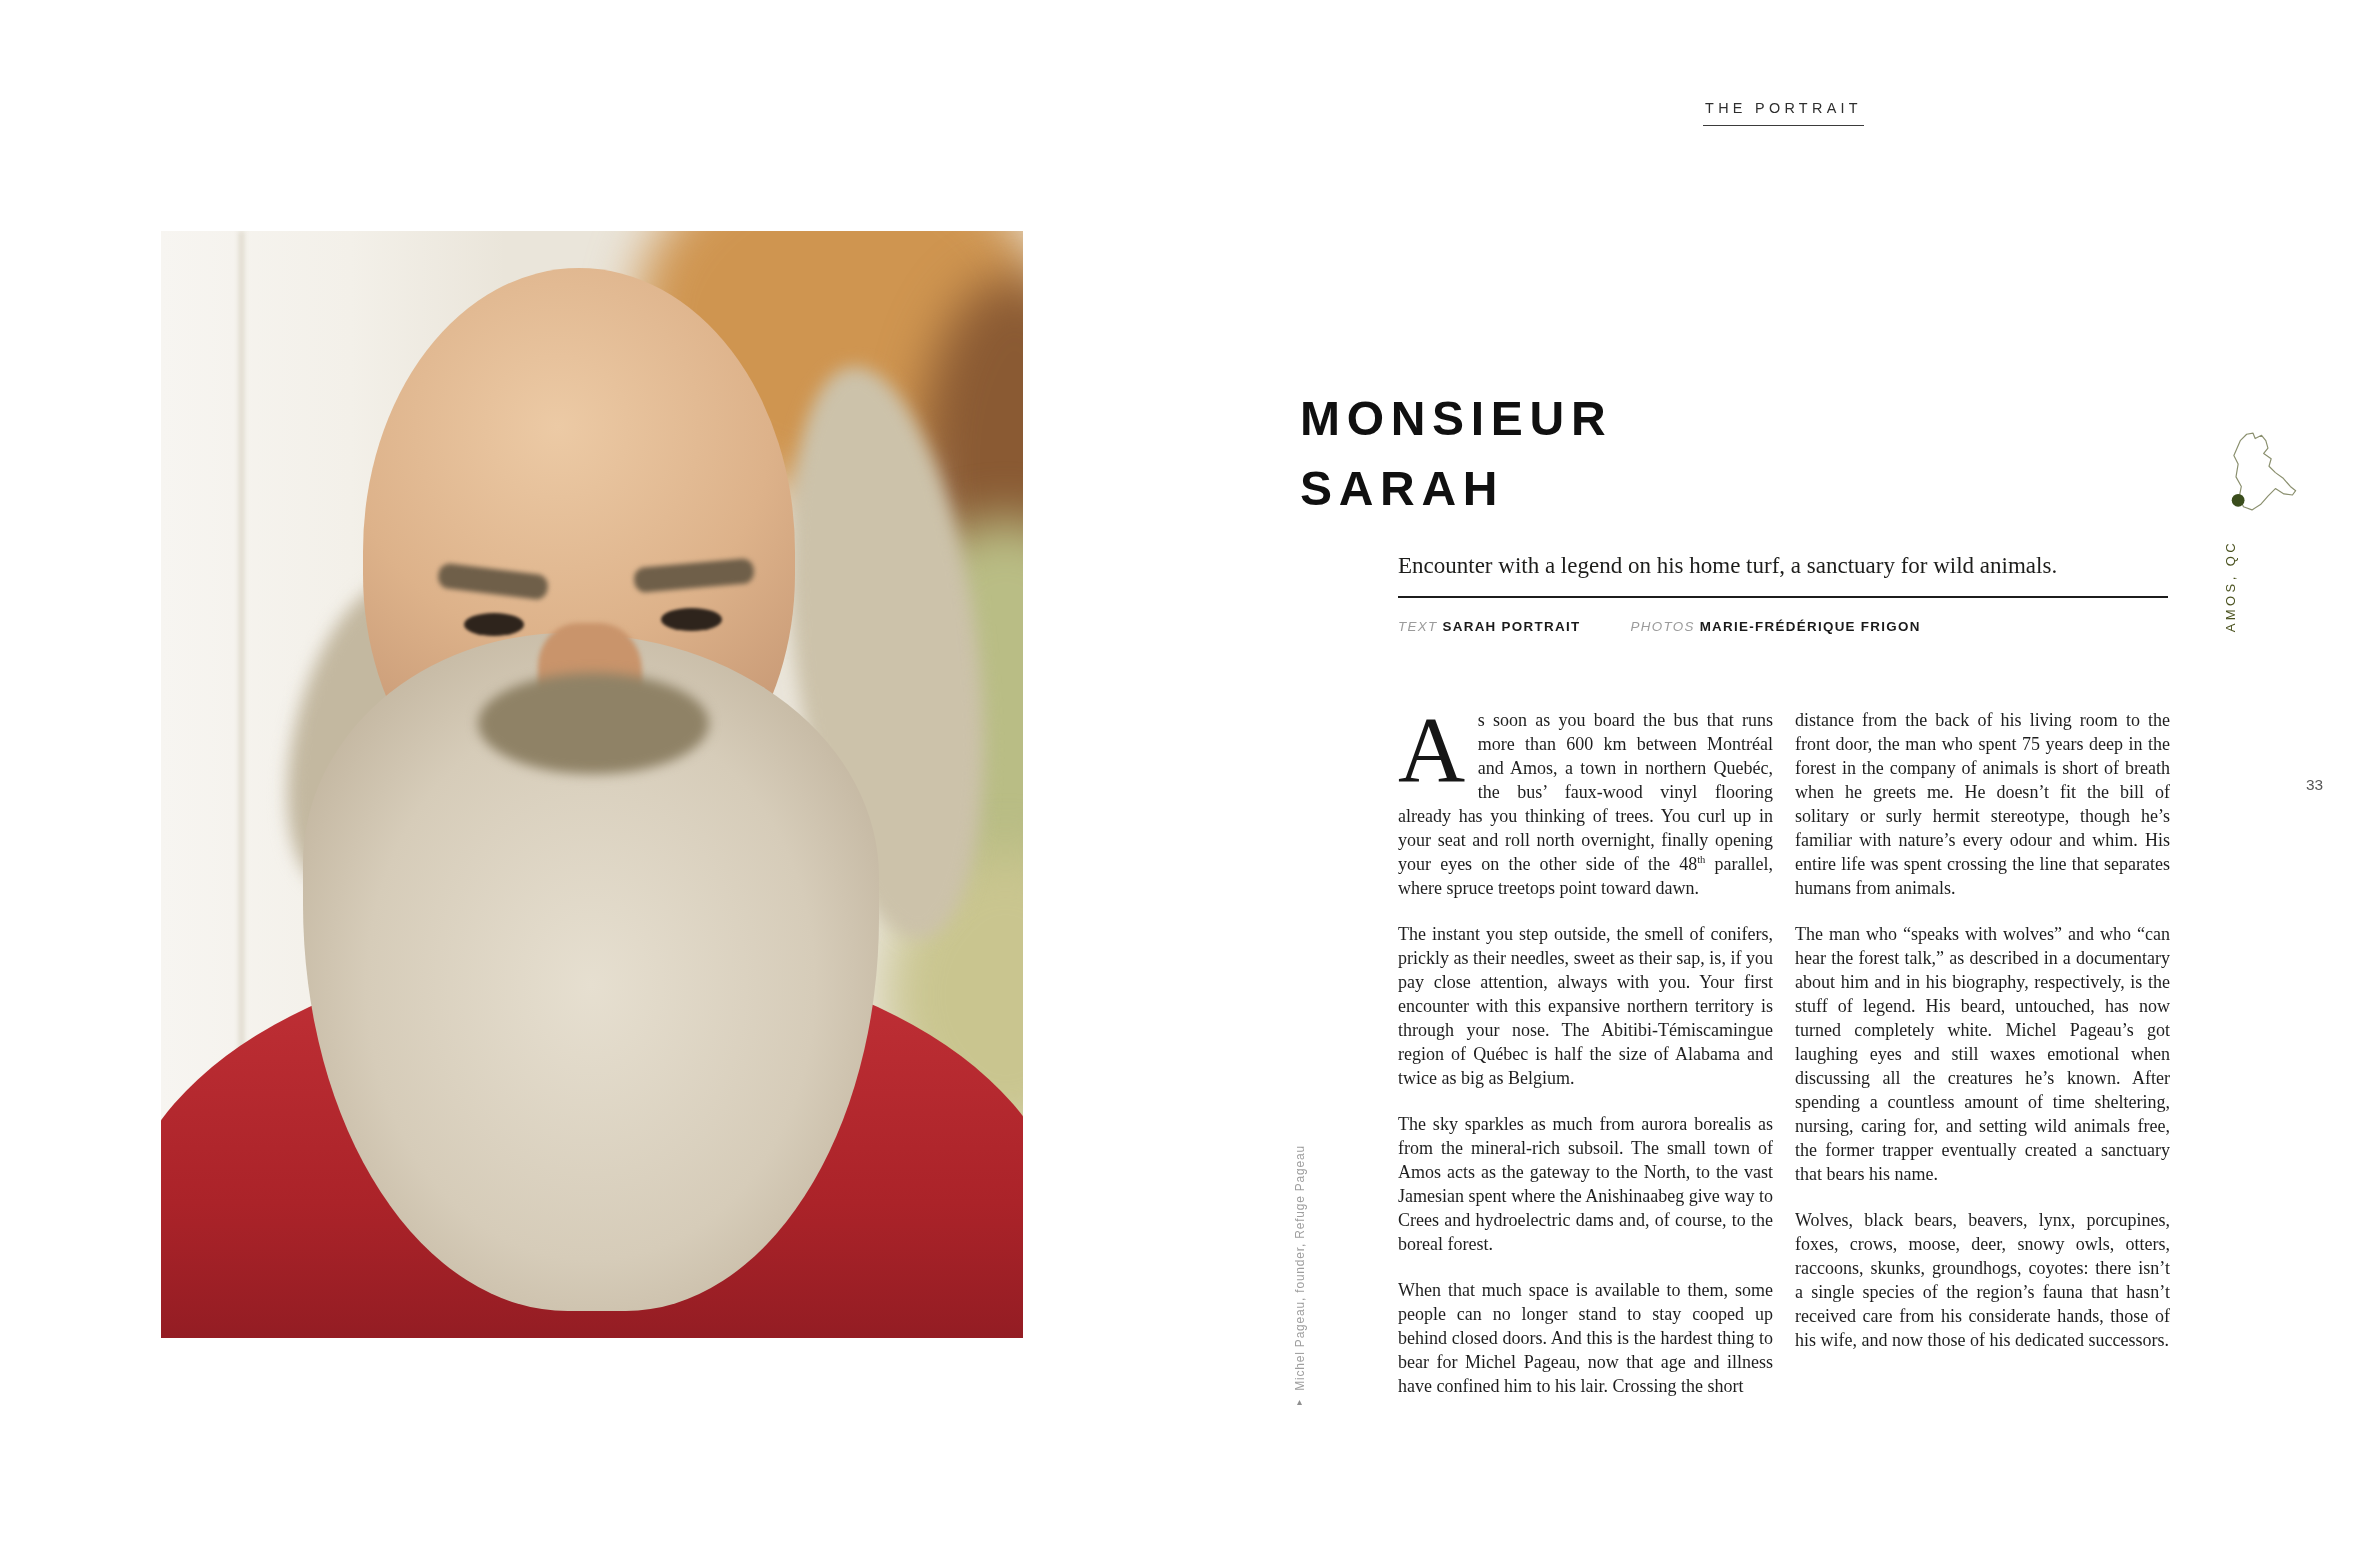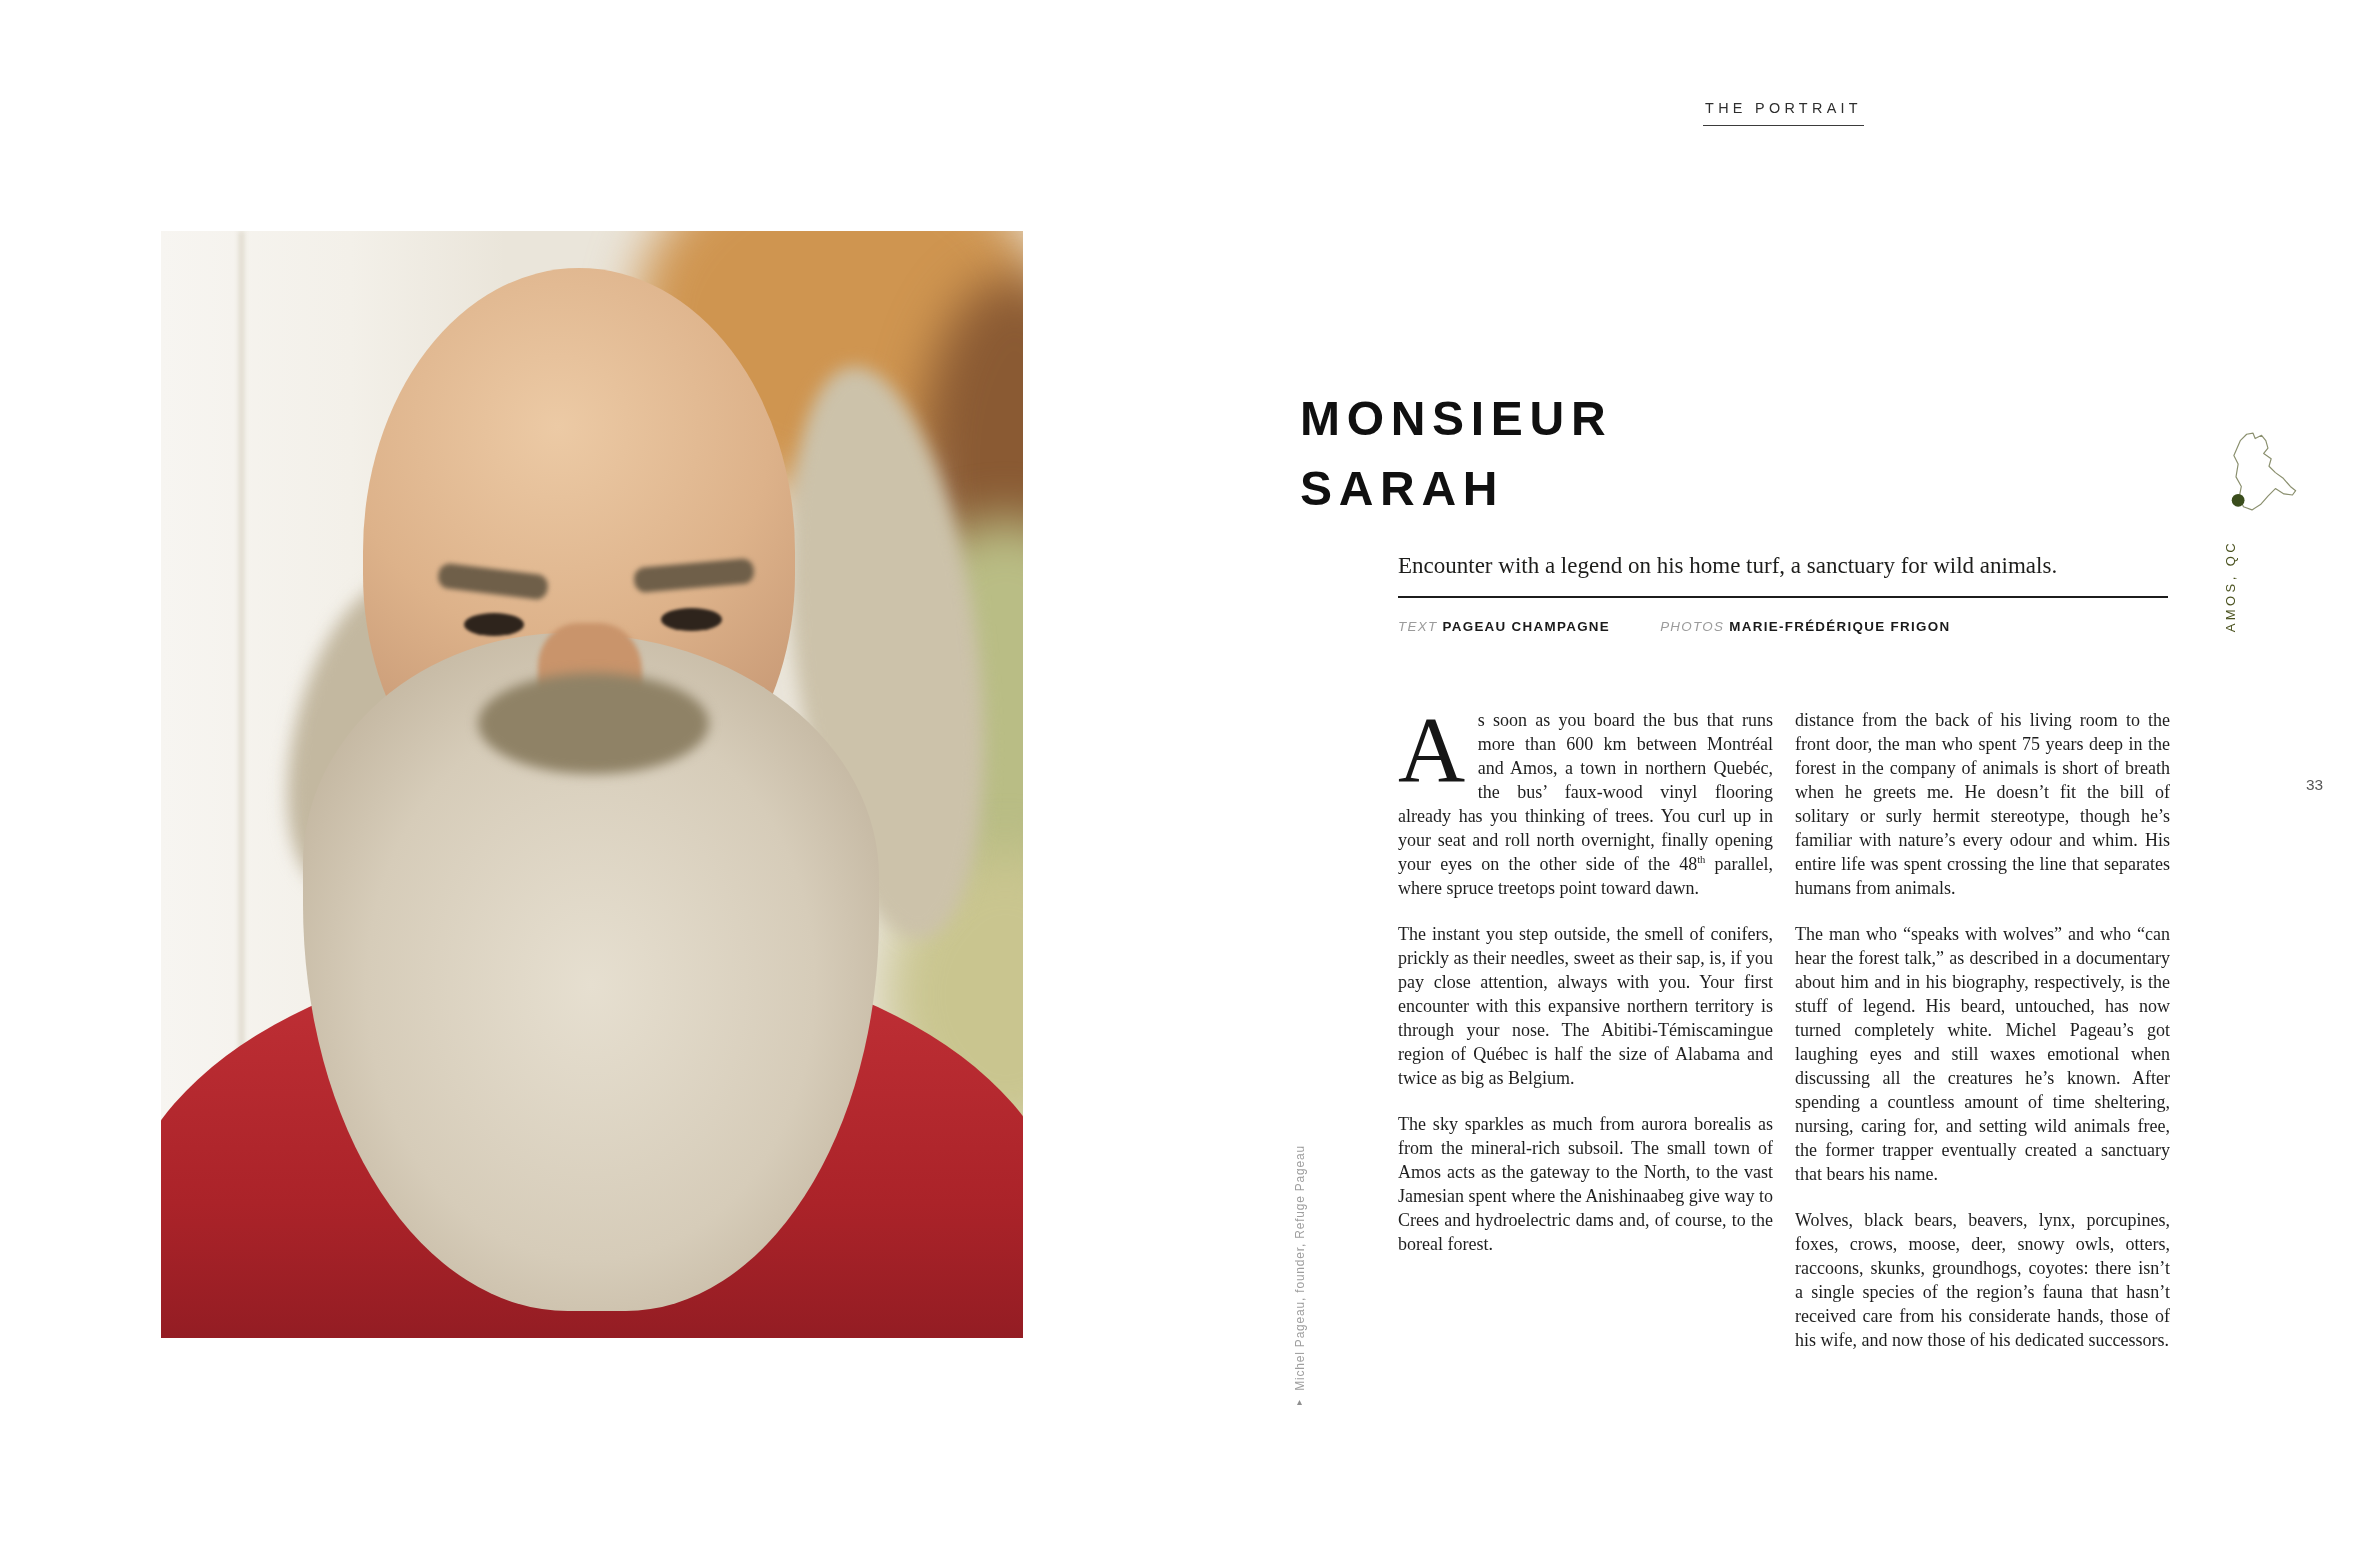--- a/index.html
+++ b/index.html
@@ -130,32 +130,33 @@
     <span>MONSIEUR</span>
     <span>SARAH</span>
   </h1>
 
   <p class="subtitle">Encounter with a legend on his home turf, a sanctuary for wild animals.</p>
 
   <div class="byline-rule"></div>
 
   <div class="byline">
     <span class="lbl">TEXT</span>
-    <span class="name">PAGEAU CHAMPAGNE</span>
+    <span class="name">SARAH PORTRAIT</span>
     <span class="gap"></span>
     <span class="lbl">PHOTOS</span>
     <span class="name">MARIE-FRÉDÉRIQUE FRIGON</span>
   </div>
 
   <div class="col col1">
     <p>
       <span class="dropcap">A</span><span>s soon as you board the bus that runs more than 600 km between Montréal and Amos, a town in northern Quebéc, the bus’ faux-wood vinyl flooring already has you thinking of trees. You curl up in your seat and roll north overnight, finally opening your eyes on the other side of the 48</span><sup>th</sup><span> parallel, where spruce treetops point toward dawn.</span>
     </p>
     <p>The instant you step outside, the smell of conifers, prickly as their needles, sweet as their sap, is, if you pay close attention, always with you. Your first encounter with this expansive northern territory is through your nose. The Abitibi-Témiscamingue region of Québec is half the size of Alabama and twice as big as Belgium.</p>
     <p>The sky sparkles as much from aurora borealis as from the mineral-rich subsoil. The small town of Amos acts as the gateway to the North, to the vast Jamesian spent where the Anishinaabeg give way to Crees and hydroelectric dams and, of course, to the boreal forest.</p>
+    <p>When that much space is available to them, some people can no longer stand to stay cooped up behind closed doors. And this is the hardest thing to bear for Michel Pageau, now that age and illness have confined him to his lair. Crossing the short</p>
   </div>
 
   <div class="col col2">
     <p>distance from the back of his living room to the front door, the man who spent 75 years deep in the forest in the company of animals is short of breath when he greets me. He doesn’t fit the bill of solitary or surly hermit stereotype, though he’s familiar with nature’s every odour and whim. His entire life was spent crossing the line that separates humans from animals.</p>
     <p>The man who “speaks with wolves” and who “can hear the forest talk,” as described in a documentary about him and in his biography, respectively, is the stuff of legend. His beard, untouched, has now turned completely white. Michel Pageau’s got laughing eyes and still waxes emotional when discussing all the creatures he’s known. After spending a countless amount of time sheltering, nursing, caring for, and setting wild animals free, the former trapper eventually created a sanctuary that bears his name.</p>
     <p>Wolves, black bears, beavers, lynx, porcupines, foxes, crows, moose, deer, snowy owls, otters, raccoons, skunks, groundhogs, coyotes: there isn’t a single species of the region’s fauna that hasn’t received care from his considerate hands, those of his wife, and now those of his dedicated successors.</p>
   </div>
 
   <svg class="map" viewBox="0 0 70 92">
     <path d="M16,10 L22,4 L28,3 L30,8 L36,5 L40,10 L42,17 L38,22 L45,27 L43,34 L49,40 L56,45 L63,53 L68,57 L65,61 L57,60 L49,55 L42,62 L35,70 L27,75 L19,72 L15,63 L17,53 L12,44 L14,32 L10,24 Z" fill="none" stroke="#8a8f6e" stroke-width="1.1" stroke-linejoin="round"></path>

